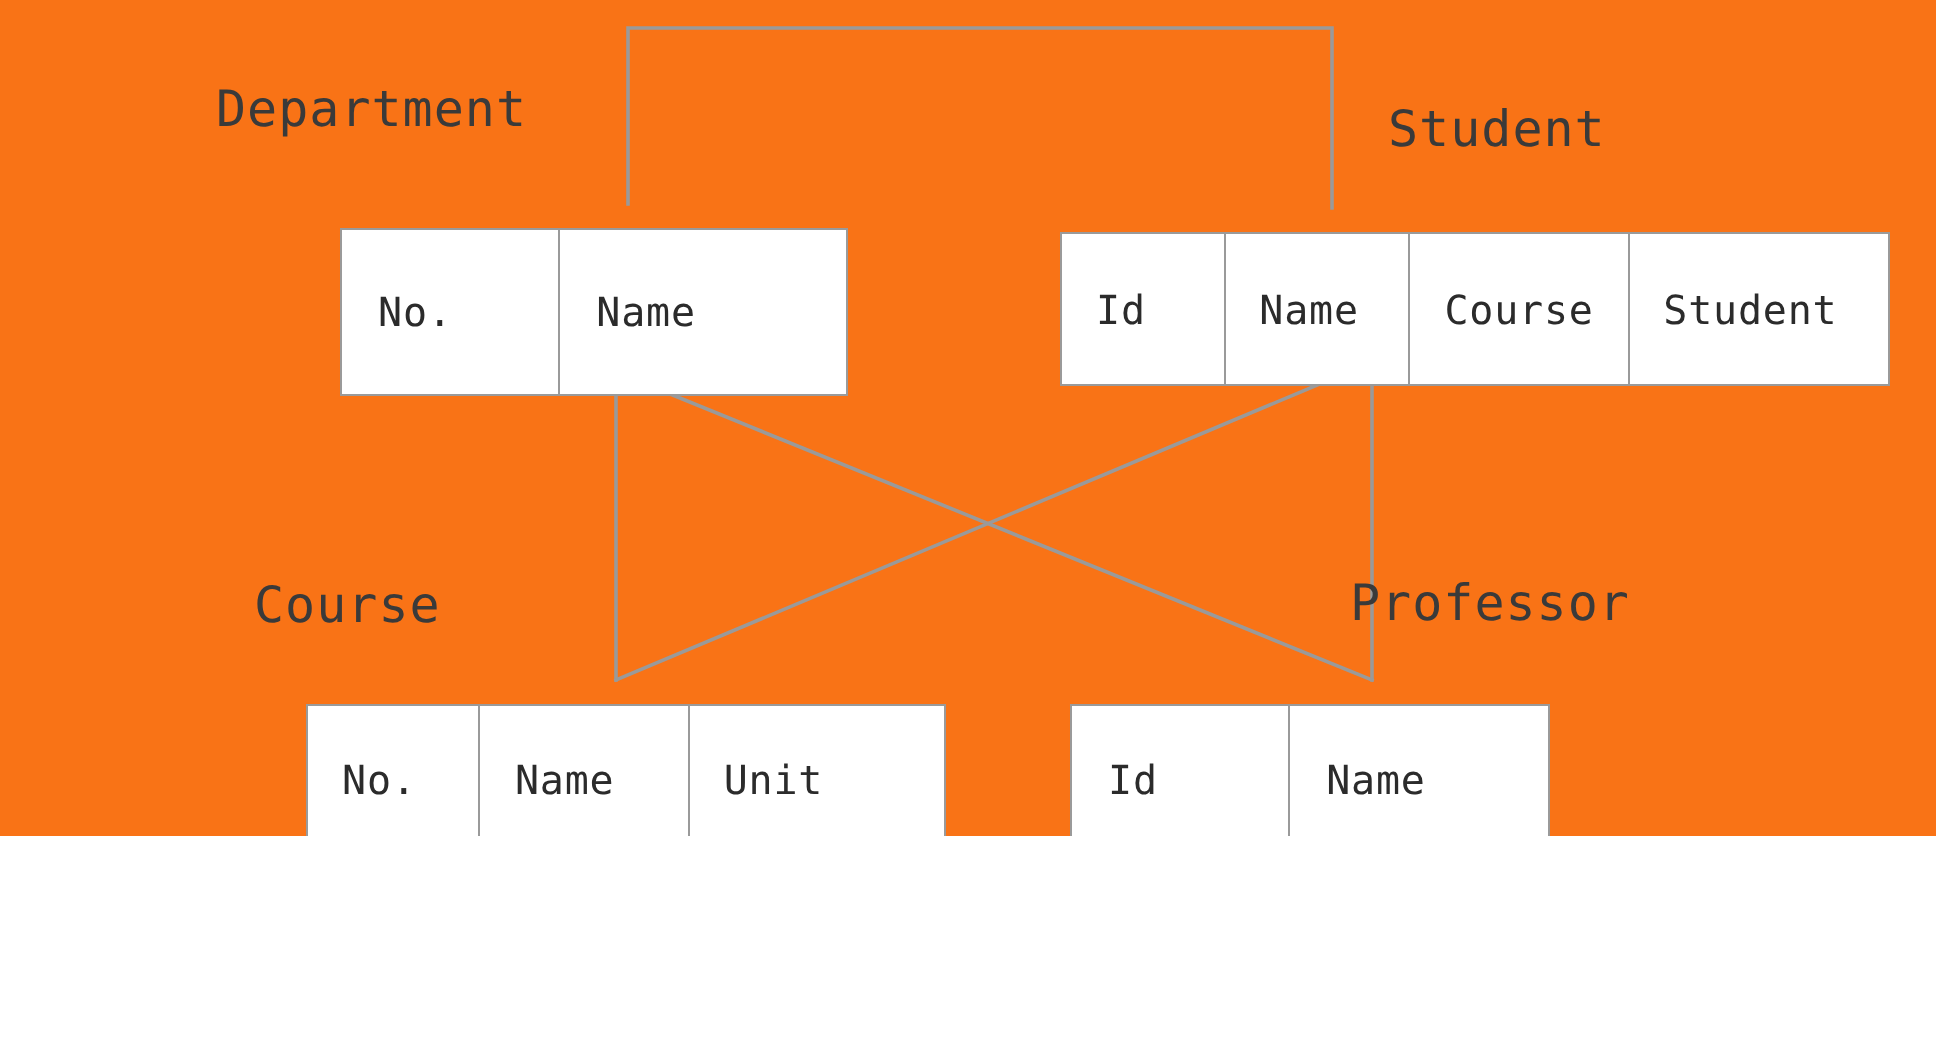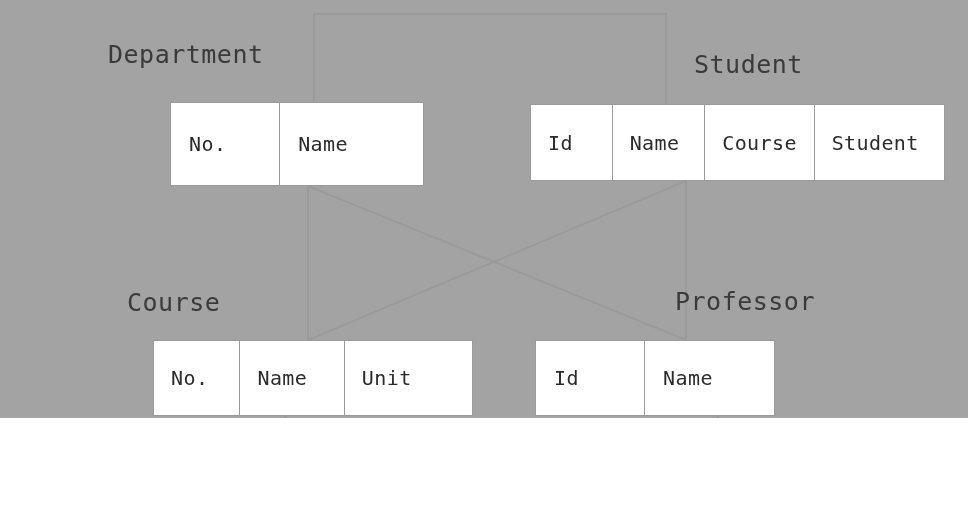--- a/index.html
+++ b/index.html
@@ -5,21 +5,21 @@
 <style>
   html, body {
     margin: 0;
     padding: 0;
     background: #ffffff;
   }
   #canvas {
     position: relative;
     width: 968px;
     height: 418px;
-    background: #a3a3a3;
+    background: #f97316;
     overflow: hidden;
     font-family: "DejaVu Sans Mono", "Liberation Mono", monospace;
   }
   #wires {
     position: absolute;
     left: 0;
     top: 0;
     width: 968px;
     height: 522px;
     pointer-events: none;
@@ -35,20 +35,21 @@
     font-size: 25px;
     letter-spacing: 0.5px;
     line-height: 1;
   }
   .entity-table {
     position: absolute;
     display: flex;
     box-sizing: border-box;
     border: 1.6px solid #9a9a9a;
     background: #ffffff;
+    margin-top: 12px;
   }
   .attr-cell {
     box-sizing: border-box;
     display: flex;
     align-items: center;
     border-right: 1.6px solid #9a9a9a;
     color: #2b2b2b;
     font-family: "DejaVu Sans Mono", "Liberation Mono", monospace;
     font-size: 20px;
     letter-spacing: 0.4px;

